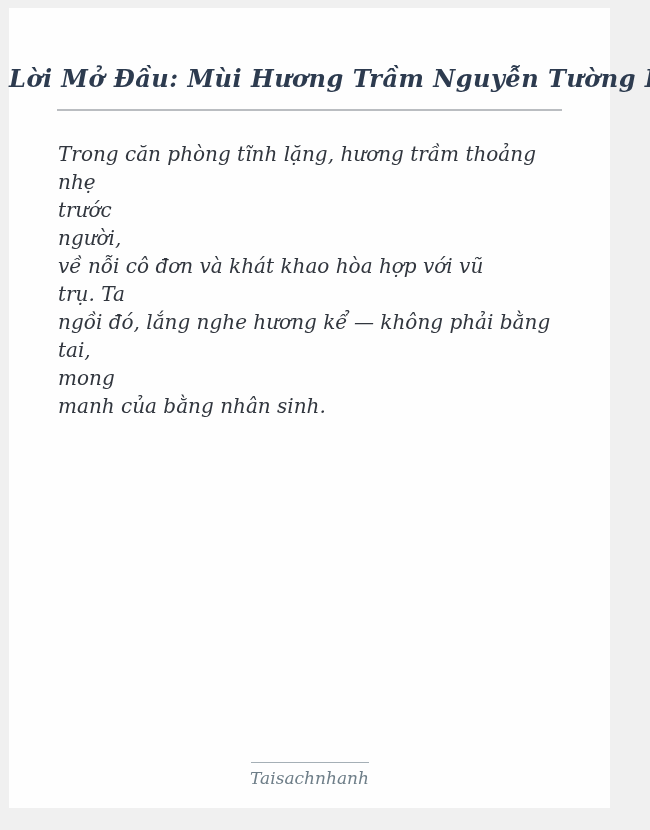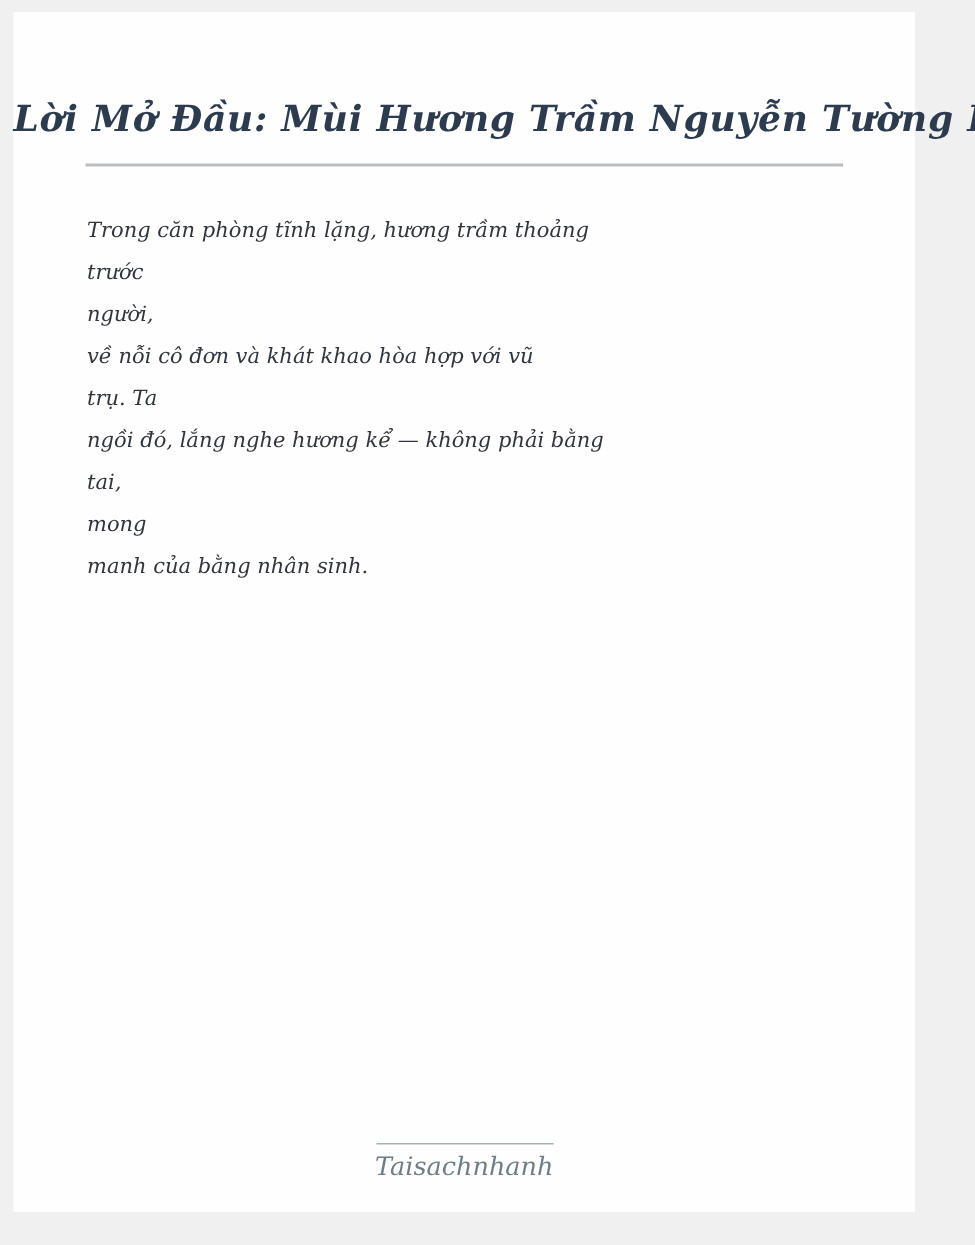--- a/index.html
+++ b/index.html
@@ -49,21 +49,21 @@
     right: 48px;
     height: 2px;
     background: var(--divider, #babdc1);
   }
   .body-block {
     position: absolute;
     top: 132px;
     left: 49px;
     right: 56px;
     font-style: italic;
-    font-size: 14px;
+    font-size: 20px;
     line-height: 28px;
     color: var(--body-text, #31363e);
   }
   .body-line {
     white-space: nowrap;
   }
   .footer {
     position: absolute;
     left: 0;
     right: 0;
@@ -87,20 +87,21 @@
 
 <div class="canvas">
   <div class="sheet">
 
     <h1 class="title">Lời Mở Đầu: Mùi Hương Trầm Nguyễn Tường Bạch</h1>
 
     <div class="divider"></div>
 
     <div class="body-block">
       <div class="body-line">Trong căn phòng tĩnh lặng, hương trầm thoảng</div>
+      <div class="body-line">nhẹ</div>
       <div class="body-line">trước</div>
       <div class="body-line">người,</div>
       <div class="body-line">về nỗi cô đơn và khát khao hòa hợp với vũ</div>
       <div class="body-line">trụ. Ta</div>
       <div class="body-line">ngồi đó, lắng nghe hương kể — không phải bằng</div>
       <div class="body-line">tai,</div>
       <div class="body-line">mong</div>
       <div class="body-line">manh của bằng nhân sinh.</div>
     </div>
 

